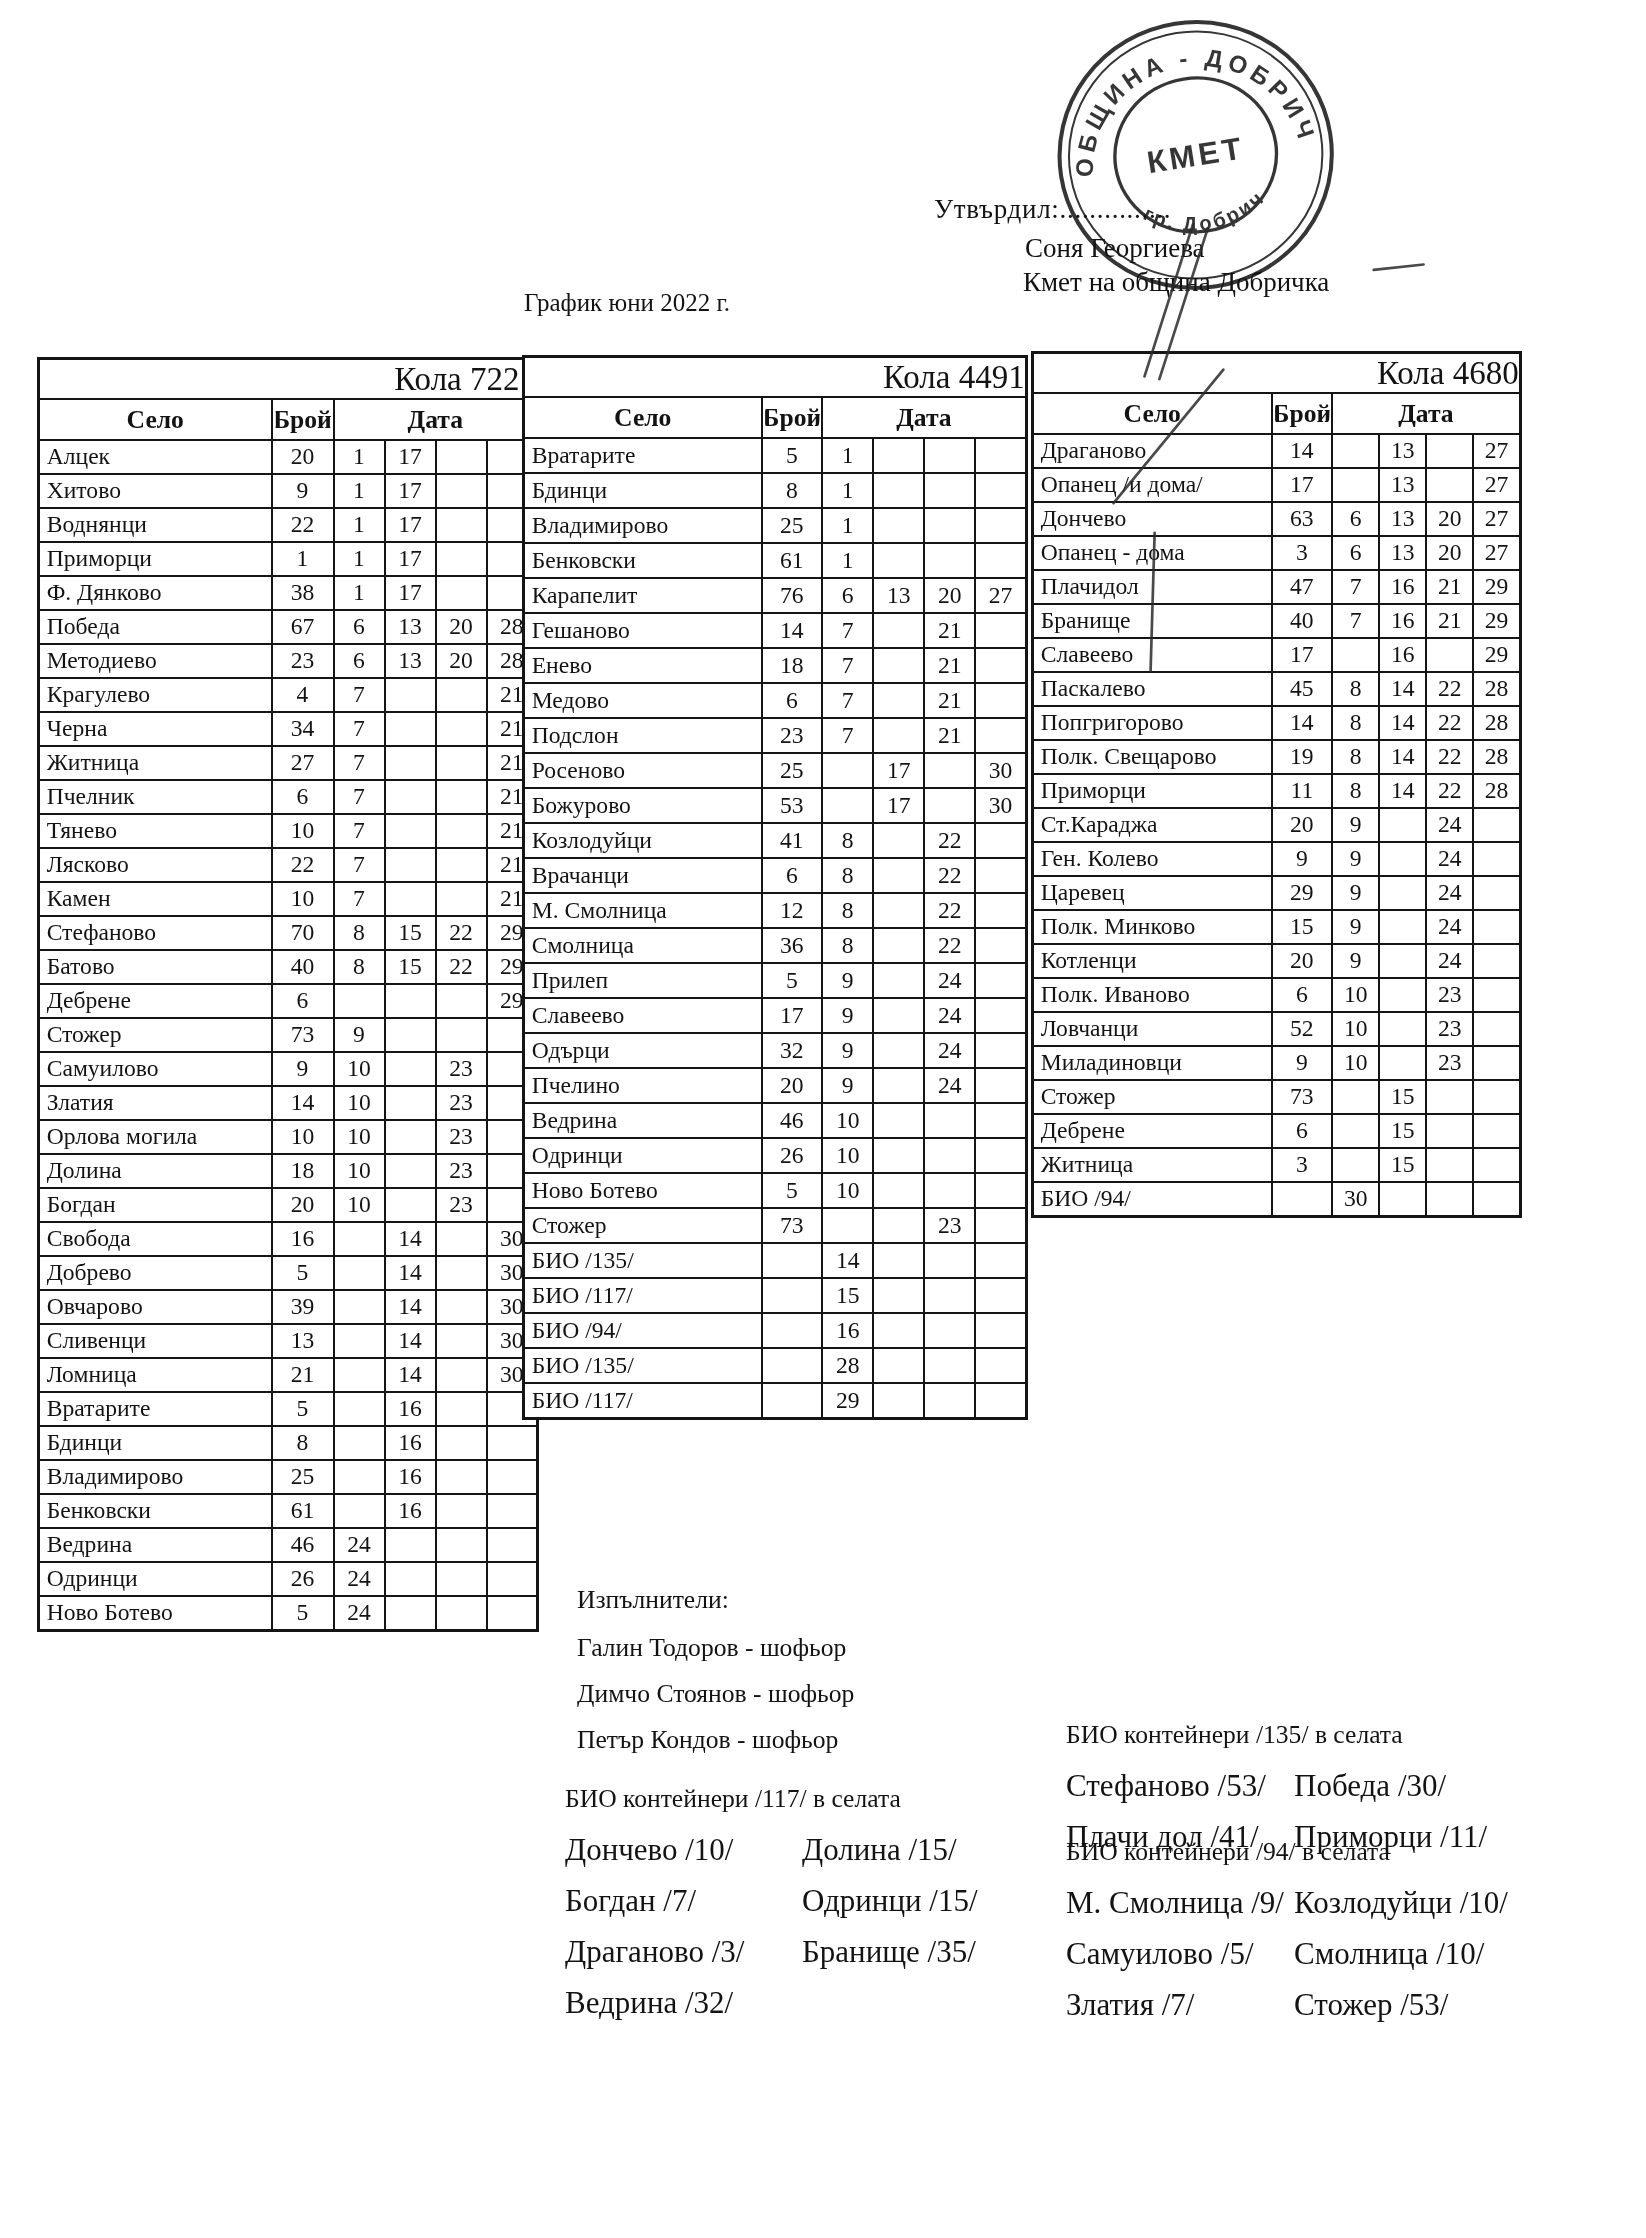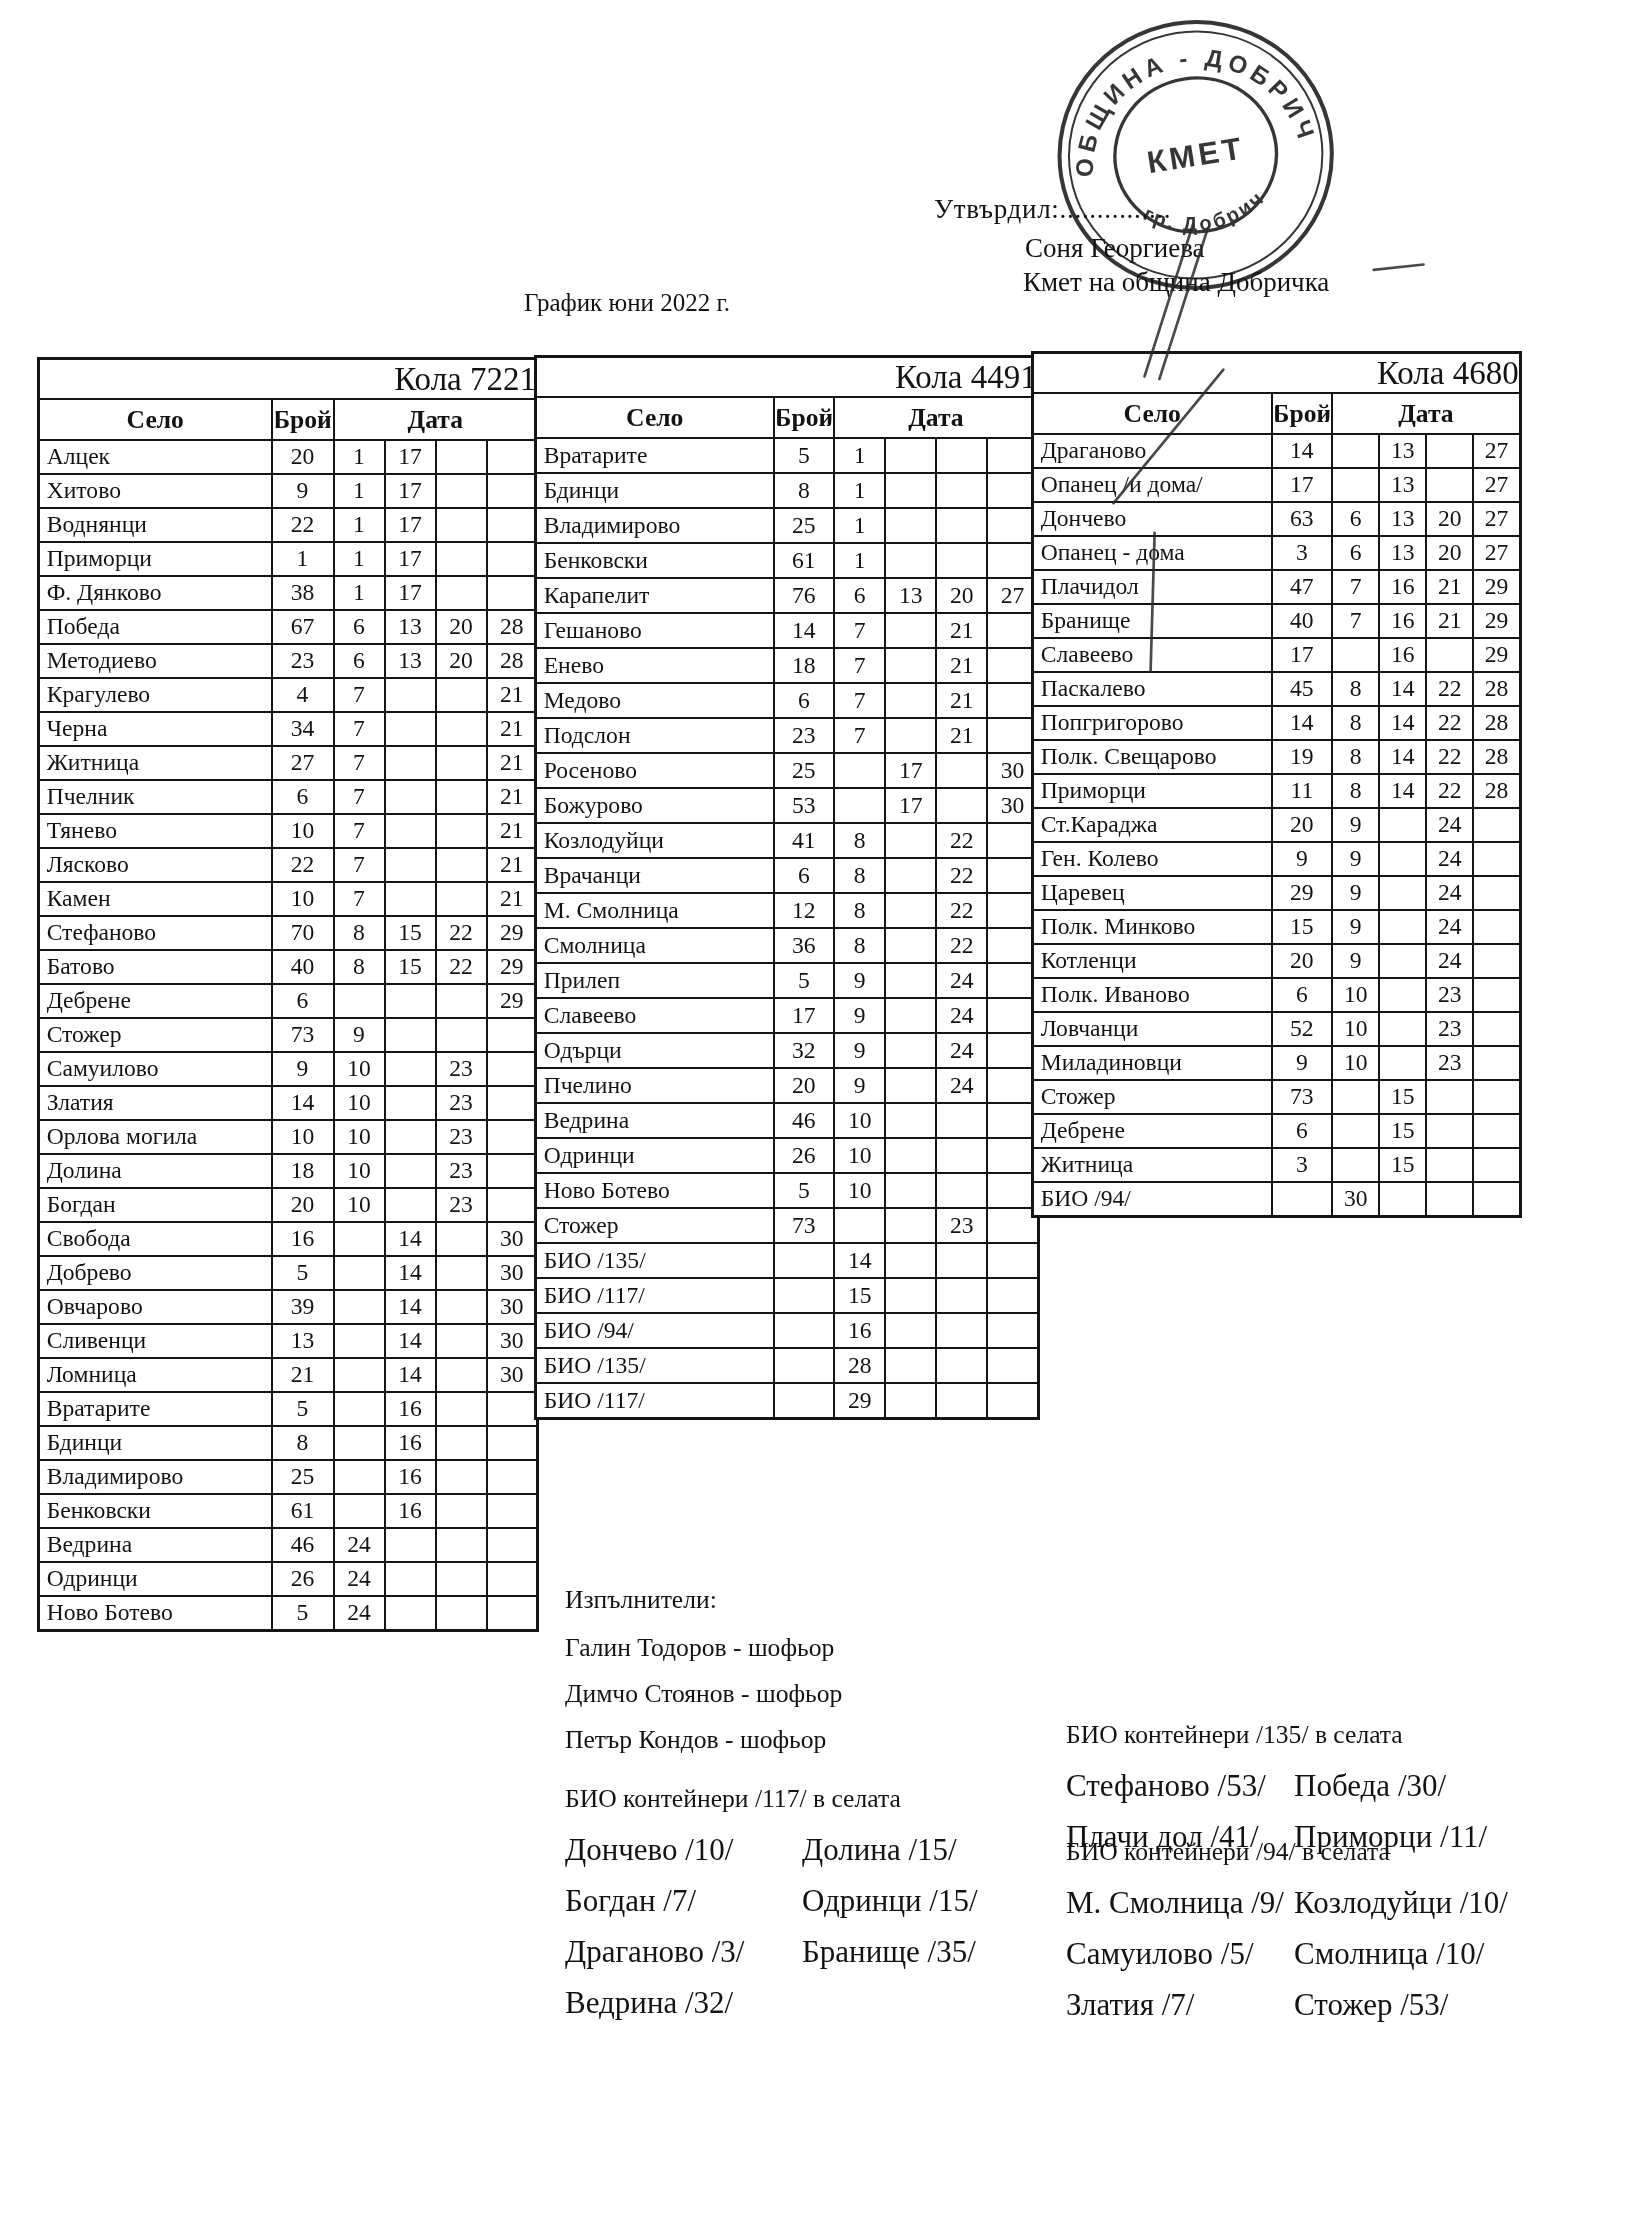--- a/index.html
+++ b/index.html
@@ -22,28 +22,28 @@
   
   table.sched{position:absolute;border-collapse:collapse;table-layout:fixed;background:#fff;
               border:3.4px solid #151515;}
   .sched th,.sched td{border:2px solid #151515;padding:0;overflow:hidden;white-space:nowrap;}
   .sched tr.kola th{height:38px;font-size:33px;font-weight:normal;text-align:right;}
   .sched tr.cols th{height:39px;font-size:25.6px;font-weight:bold;text-align:center;border-radius:20px;}
   .sched tbody td{height:var(--rh);font-size:23.6px;line-height:1;}
   .sched td.v{text-align:left;padding-left:6.7px;}
   .sched td.c,.sched td.d{text-align:center;}
   #t1{left:37px;top:357px;--rh:32px;}
-  #t2{left:534px;top:355px;padding-left:40px;--rh:33px;}
+  #t2{left:522px;top:355px;padding-left:40px;--rh:33px;}
   #t3{left:1031px;top:351px;--rh:32px;}
   
   .txtblock{position:absolute;margin:0;}
   .txtblock p{margin:0;font-size:25.6px;white-space:nowrap;}
   .executors{left:565px;top:1585px;}
   .executors .sec-title{margin-bottom:17.5px;}
-  .executors p{margin-bottom:16px;}
+  .executors p{margin-bottom:16px;margin-left:12px;}
   .bio{font-size:25.6px;}
   .bio .sec-title{margin-bottom:17.5px;}
   .bio .bio-row{display:flex;margin-bottom:15px;}
   .bio .bio-row span{display:inline-block;white-space:nowrap;font-size:31px;}
   #bio117{left:565px;top:1784px;}
   #bio135{left:1066px;top:1720px;}
   #bio94{left:1066px;top:1837px;}
   #bio117 .bio-row span.l{width:237px;}
   #bio135 .bio-row span.l,#bio94 .bio-row span.l{width:228px;}
   

